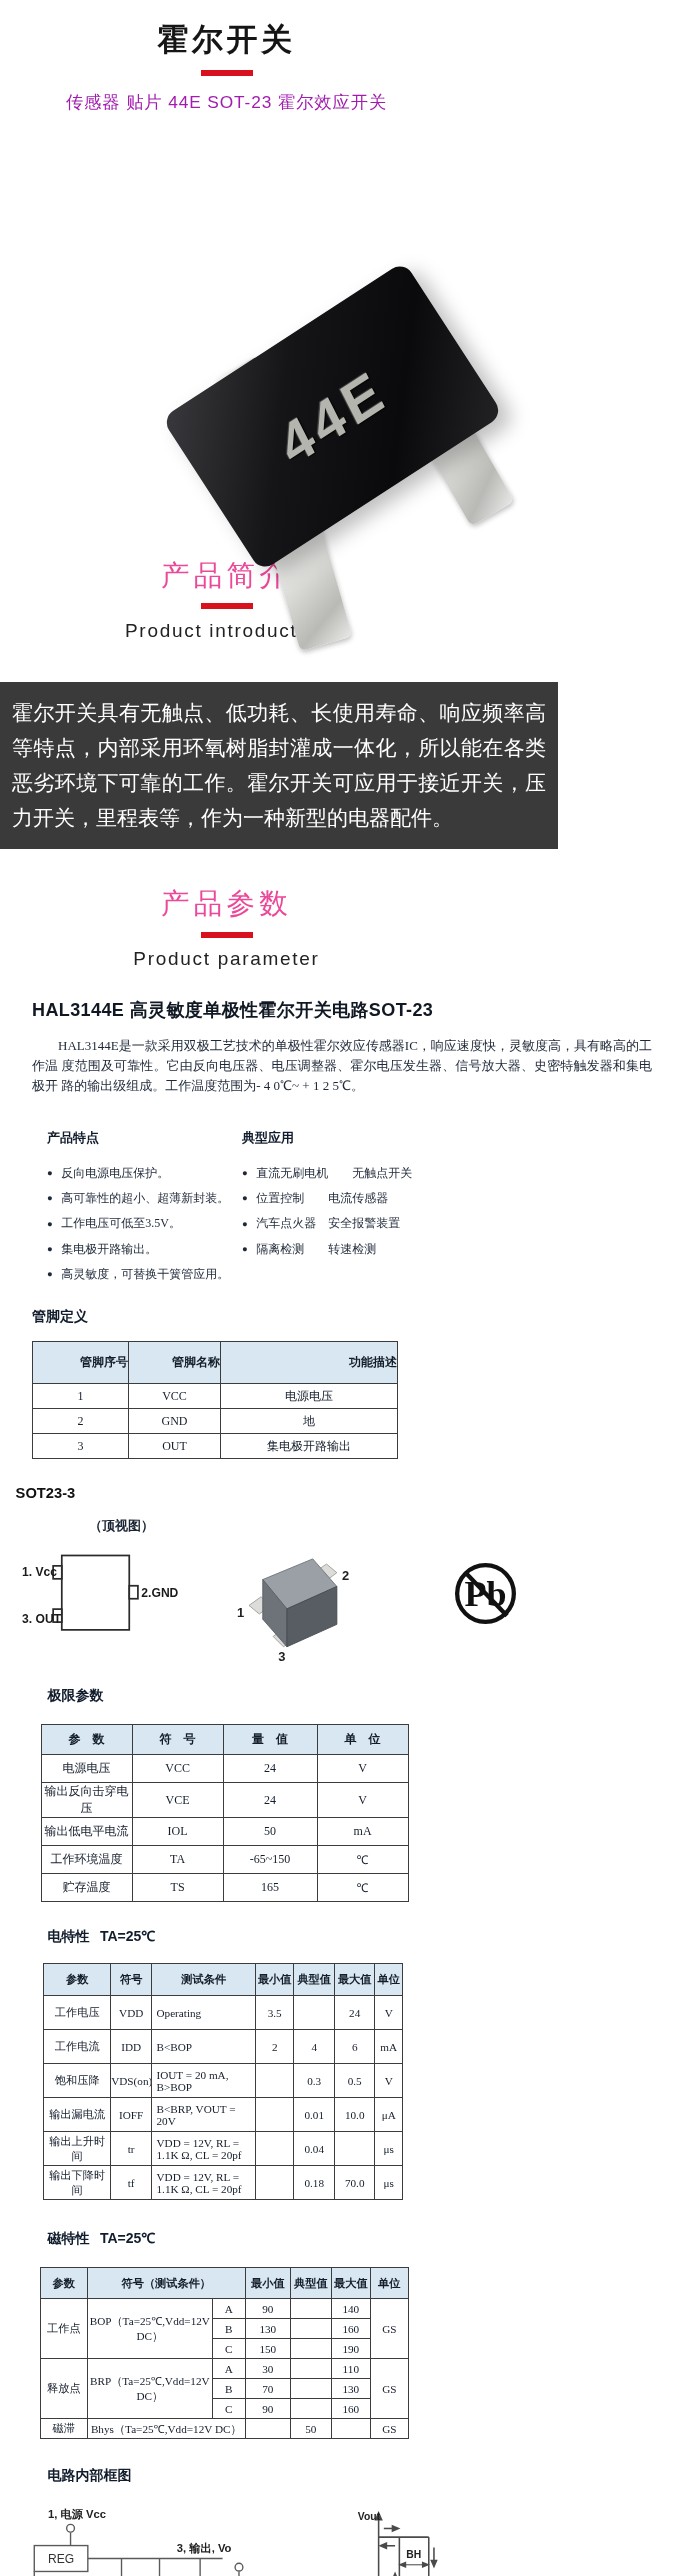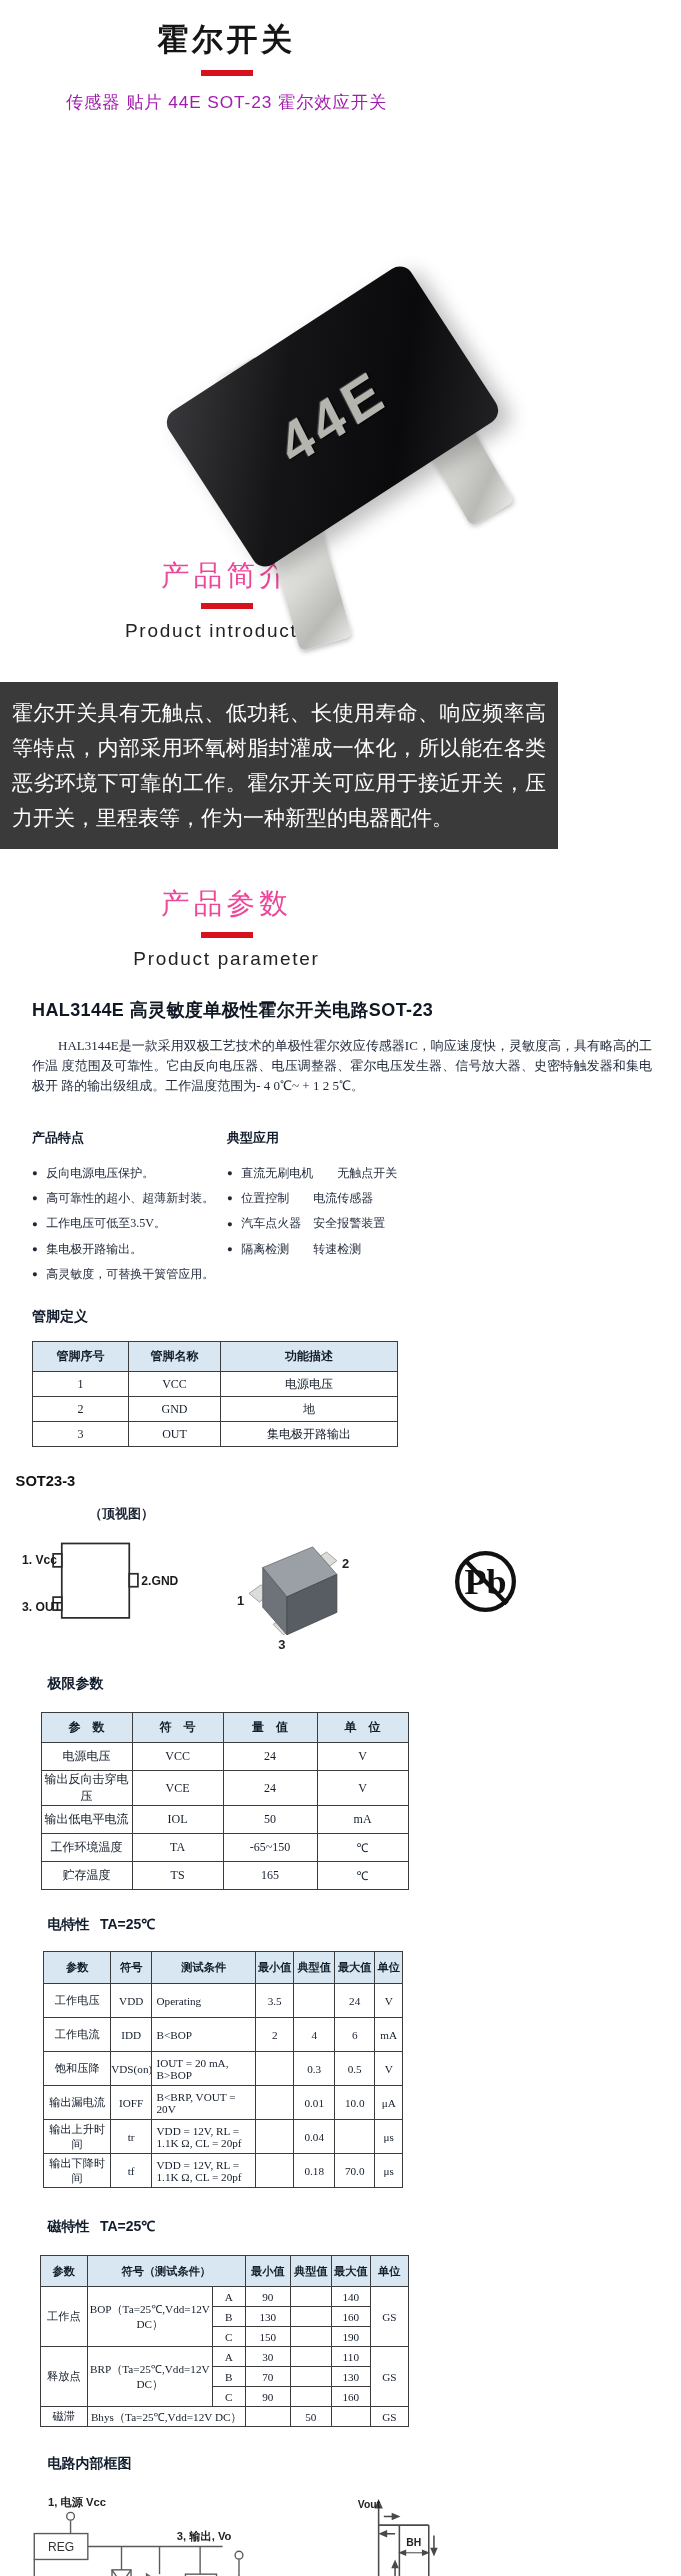--- a/index.html
+++ b/index.html
@@ -35,37 +35,37 @@
   
   .banner { margin-top:40px; width:558px; background:#3a3a3a; color:#fff;
     padding:13px 12px 14.7px; font-size:21px; line-height:35px; text-align:justify; }
 
   
   .datasheet { padding:0 30px 0 32px; color:#1b2433; }
   .ds-h1 { margin-top:28px; font-size:18px; font-weight:bold; color:#101823; letter-spacing:0.4px; }
   .ds-desc { margin-top:14px; font-family:"Liberation Serif",serif; font-size:13px; line-height:20px;
     text-indent:2em; color:#1e2838; text-align:justify; }
   .cols { display:flex; margin-top:33px; }
-  .col-feat { width:195px; }
+  .col-feat { width:195px;margin-left:15px; }
   .col-app { flex:1; }
   .ds-h2 { font-size:13px; font-weight:bold; color:#111c2c; }
   .blist { list-style:none; margin-top:14px; }
   .blist li { font-family:"Liberation Serif",serif; font-size:12px; line-height:25px; color:#1e2838; }
   .blt { font-size:9.5px; margin-right:8.6px; vertical-align:0.9px; }
 
   .sub-head { font-size:14px; font-weight:bold; color:#111c2c; }
   .cond { font-weight:bold; margin-left:10.4px; }
 
   .tbl { border-collapse:collapse; table-layout:fixed; font-family:"Liberation Serif",serif;
     color:#141d2b; text-align:center; border:1.7px solid #0d0d0d; }
   .tbl th,.tbl td { border:0.9px solid #3c3c3c; overflow:hidden; }
   .tbl th { background:#d8e7f1; font-weight:bold; }
 
   .pin-tbl { margin-top:15.5px; width:365px; font-size:12px; }
-  .pin-tbl th { height:30px; } .pin-tbl td { height:25px; }
+  .pin-tbl th { height:42px;text-align:right; } .pin-tbl td { height:25px; }
 
   .sot-label { margin-top:26px; margin-left:-16.4px; font-size:14.7px; font-weight:bold; color:#111; font-family:"Liberation Sans",sans-serif; }
   .view-label { margin-top:15.5px; margin-left:57px; font-size:13px; font-family:"Liberation Serif",serif; font-weight:bold; }
   .pkg-row { display:flex; align-items:flex-start; margin-top:10.4px; height:121px; }
   .fig { flex:none; }
   .fig-top { margin-left:-10.4px; }
   .fig-3d { margin-left:35px; margin-top:7px; }
   .fig-pb { margin-left:97px; margin-top:13px; }
 
   .h-lim { margin-top:21px; margin-left:15.5px; }

